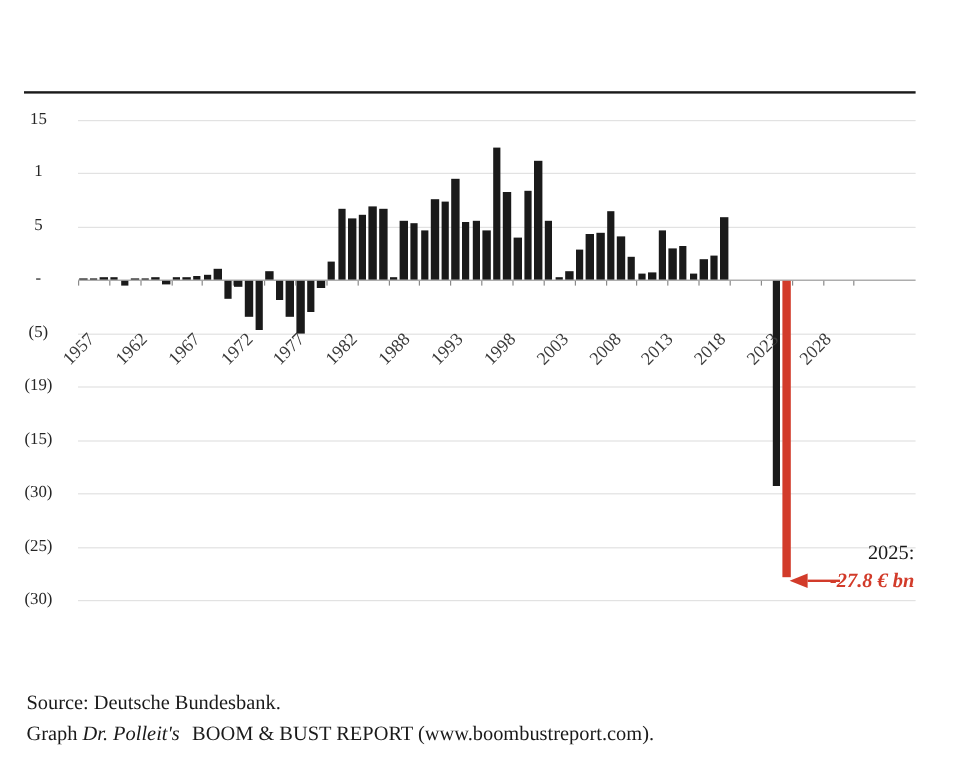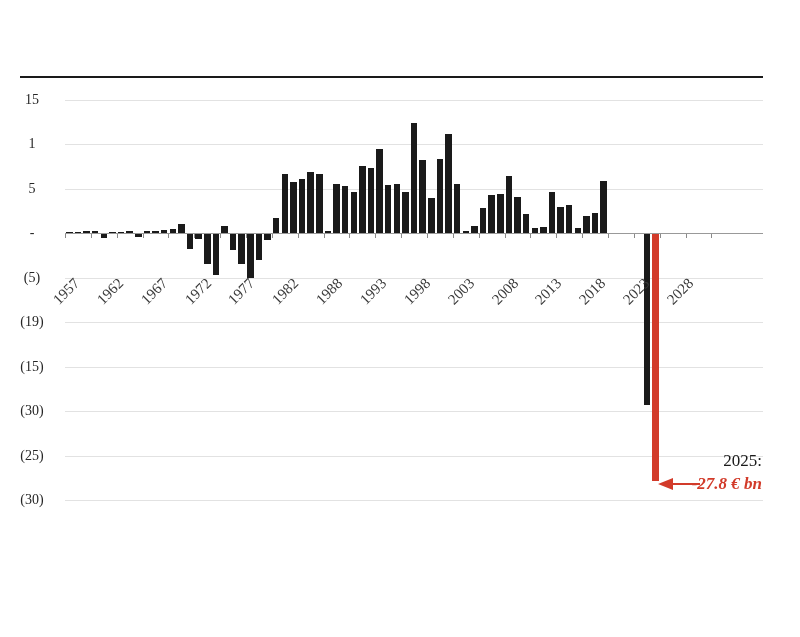--- a/index.html
+++ b/index.html
@@ -172,14 +172,20 @@
         <div class="xlab" style="left: 641.1px; top: 189.32px;">2023</div>
         <div class="xlab" style="left: 684.9px; top: 189.32px;">2028</div>
       </div>
 
     <div class="ann-year" style="top:365px;text-align:center;">2025:</div>
     <div class="ann-value" style="top: 388px; color: rgb(210, 59, 42);">-27.8 € bn</div>
     <div class="ann-arrow" style="left: 658px; top: 392px; border-right: 15px solid rgb(210, 59, 42);"></div>
     <div class="ann-line" style="left: 673px; top: 397px; width: 27px; background: rgb(210, 59, 42);"></div>
   </div>
 
+  <div class="src">Source: Deutsche Bundesbank.</div>
+  <div class="credit">
+    <span>Graph</span>
+    <i>Dr. Polleit's</i>
+    <span>BOOM &amp; BUST REPORT (www.boombustreport.com).</span>
+  </div>
 
 </div>
 
 </body></html>

